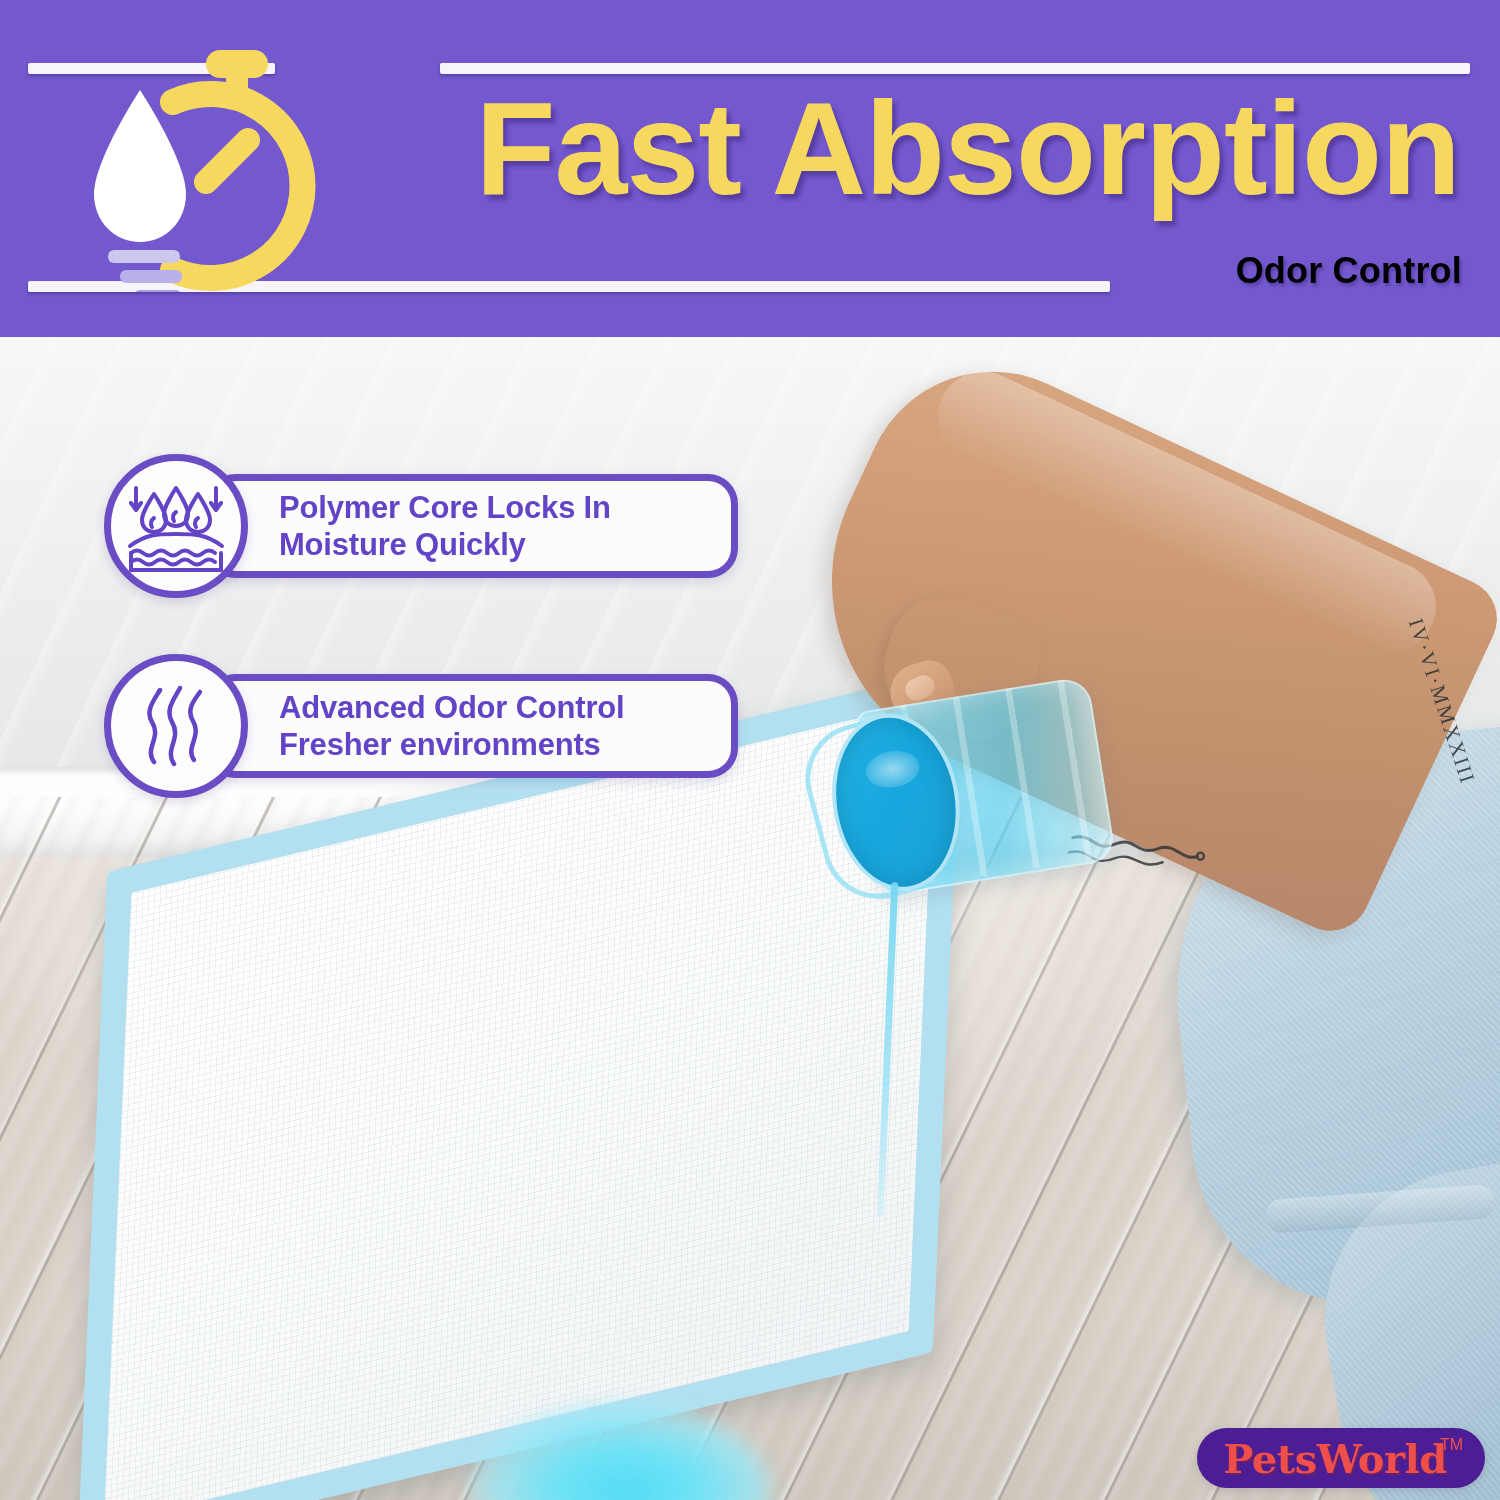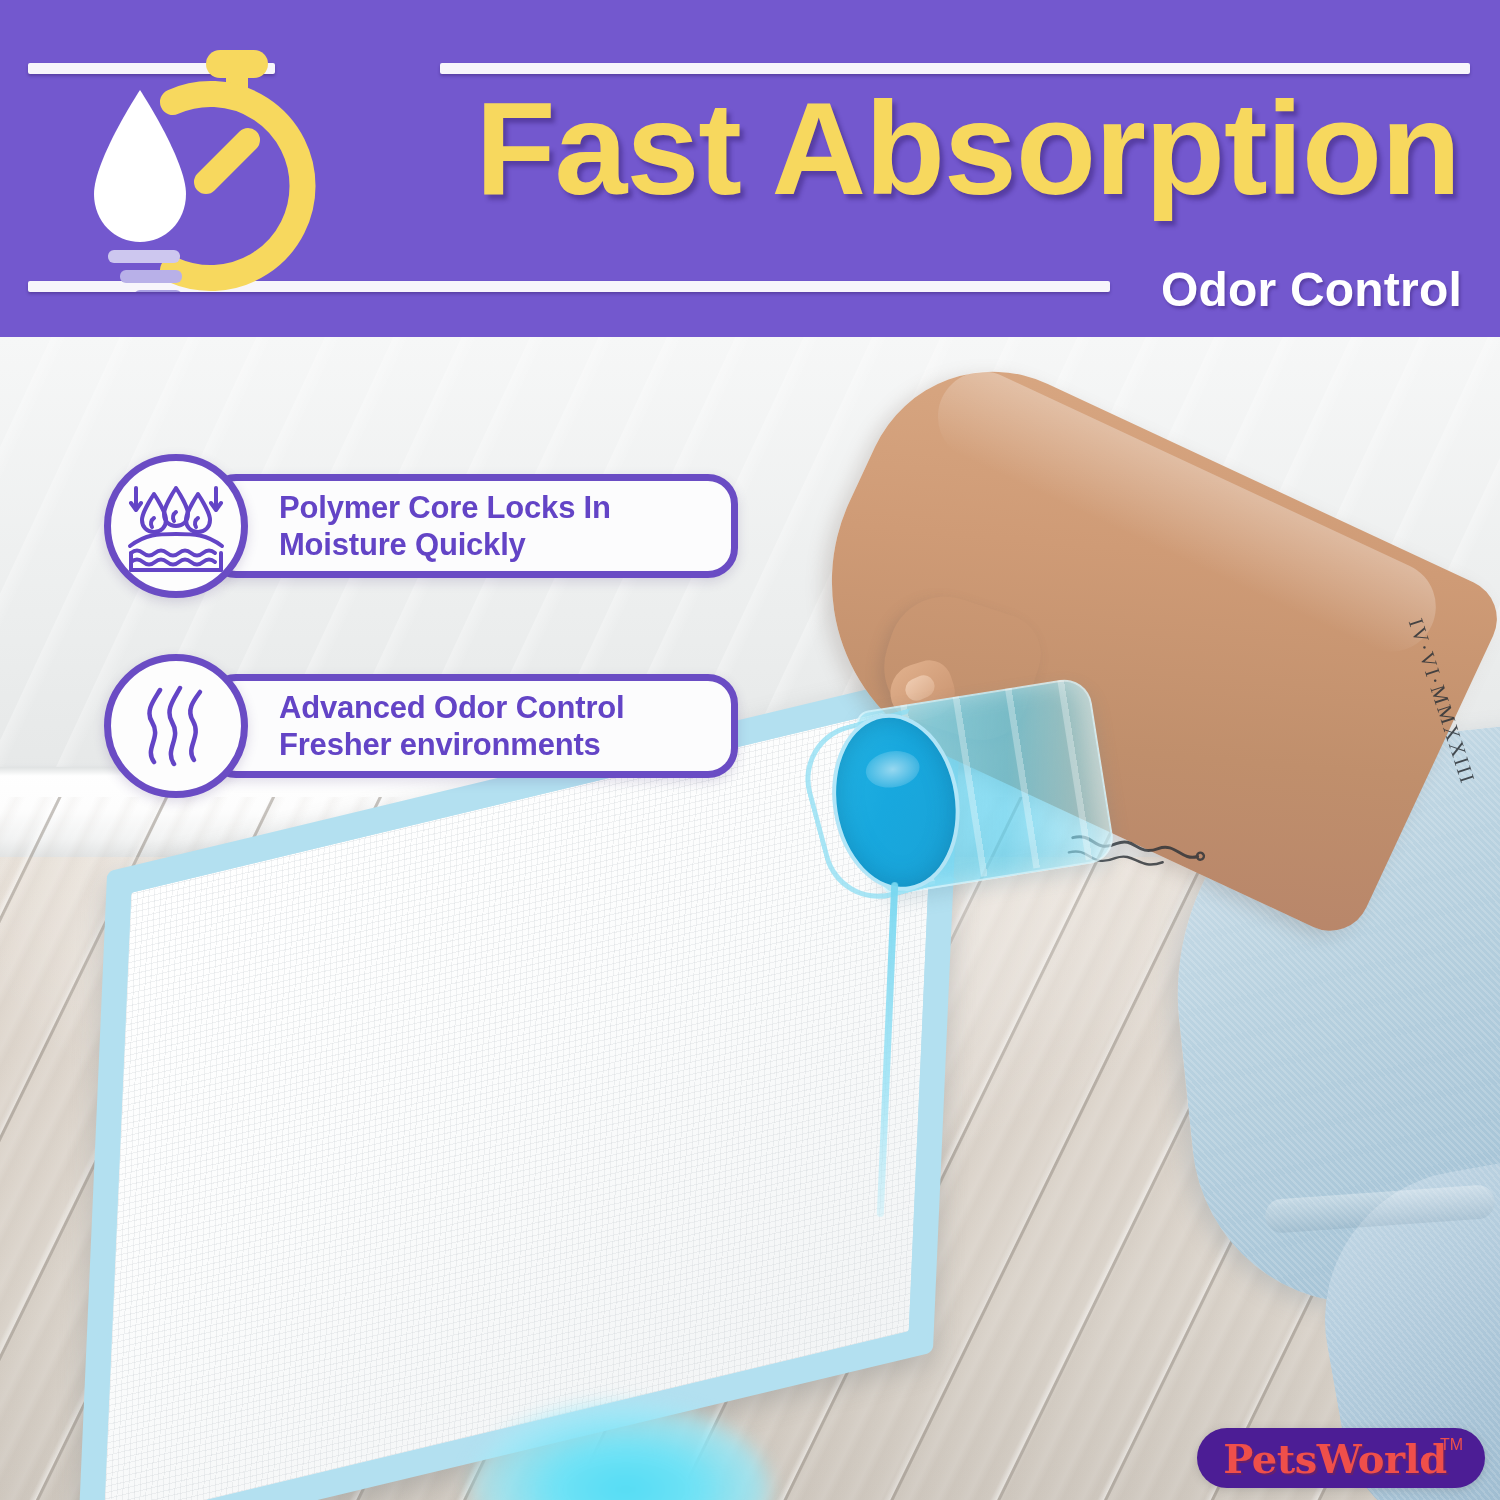--- a/index.html
+++ b/index.html
@@ -30,22 +30,22 @@
 
   .banner-title{
     position:absolute;left:380px;top:82px;width:1080px;
     text-align:right;
     font-size:131px;line-height:1.02;font-weight:bold;
     color:#f7d85e;letter-spacing:-1px;
     text-shadow:4px 5px 4px rgba(45,22,100,.40);
     white-space:nowrap;
   }
   .banner-sub{
-    position:absolute;right:38px;top:262px;
-    font-size:48px;font-weight:bold;color:#ffffff;
+    position:absolute;right:38px;top:250px;
+    font-size:36px;font-weight:bold;color:#000000;
     letter-spacing:.2px;
     text-shadow:2px 3px 3px rgba(45,22,100,.35);
     white-space:nowrap;
   }
 
   
   .photo{
     position:absolute;left:0;top:337px;width:1500px;height:1163px;
     overflow:hidden;
     background:#eef0f0;

